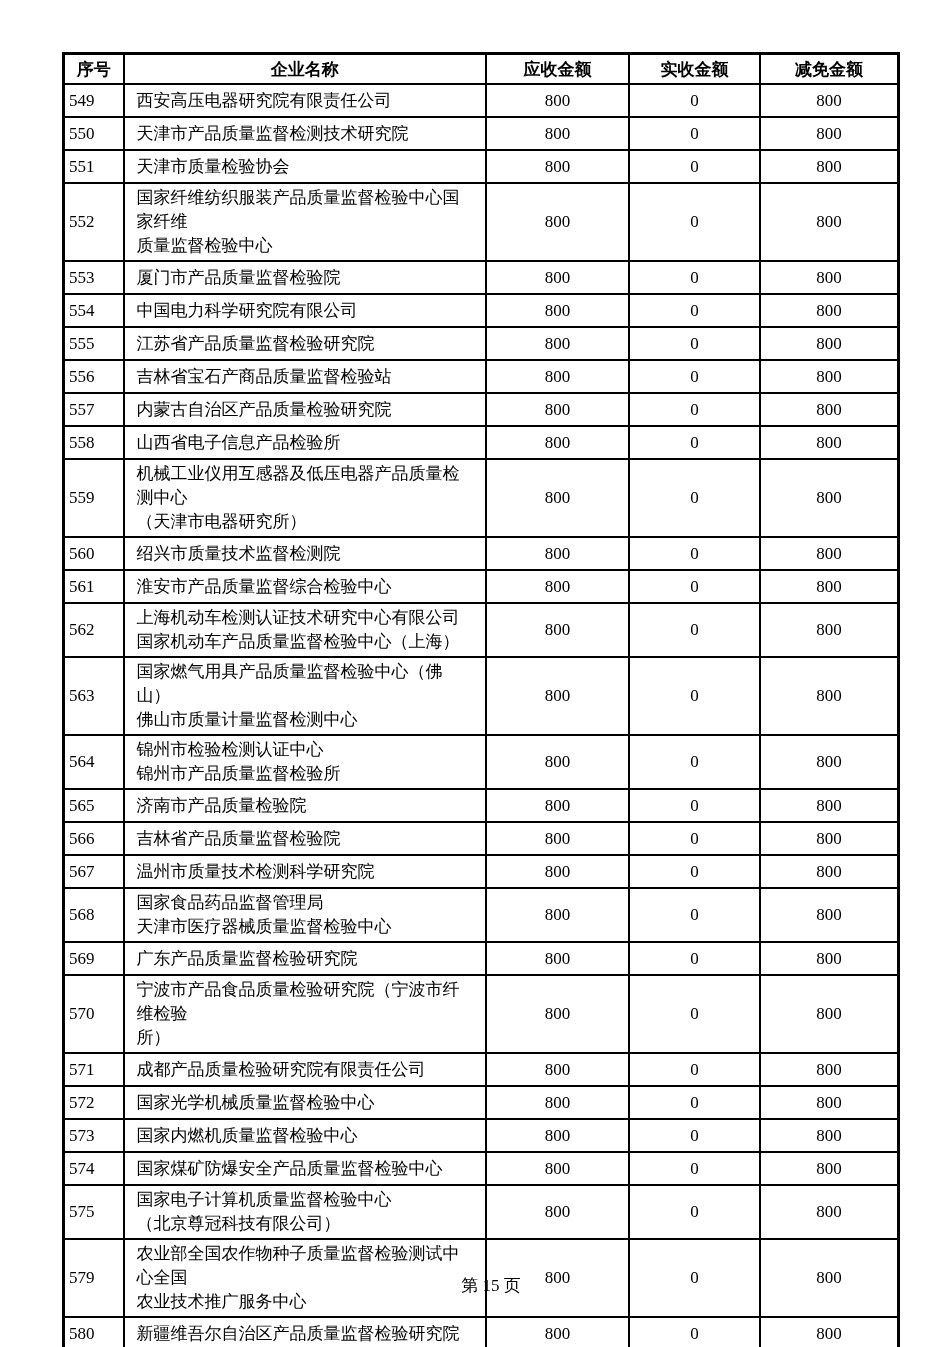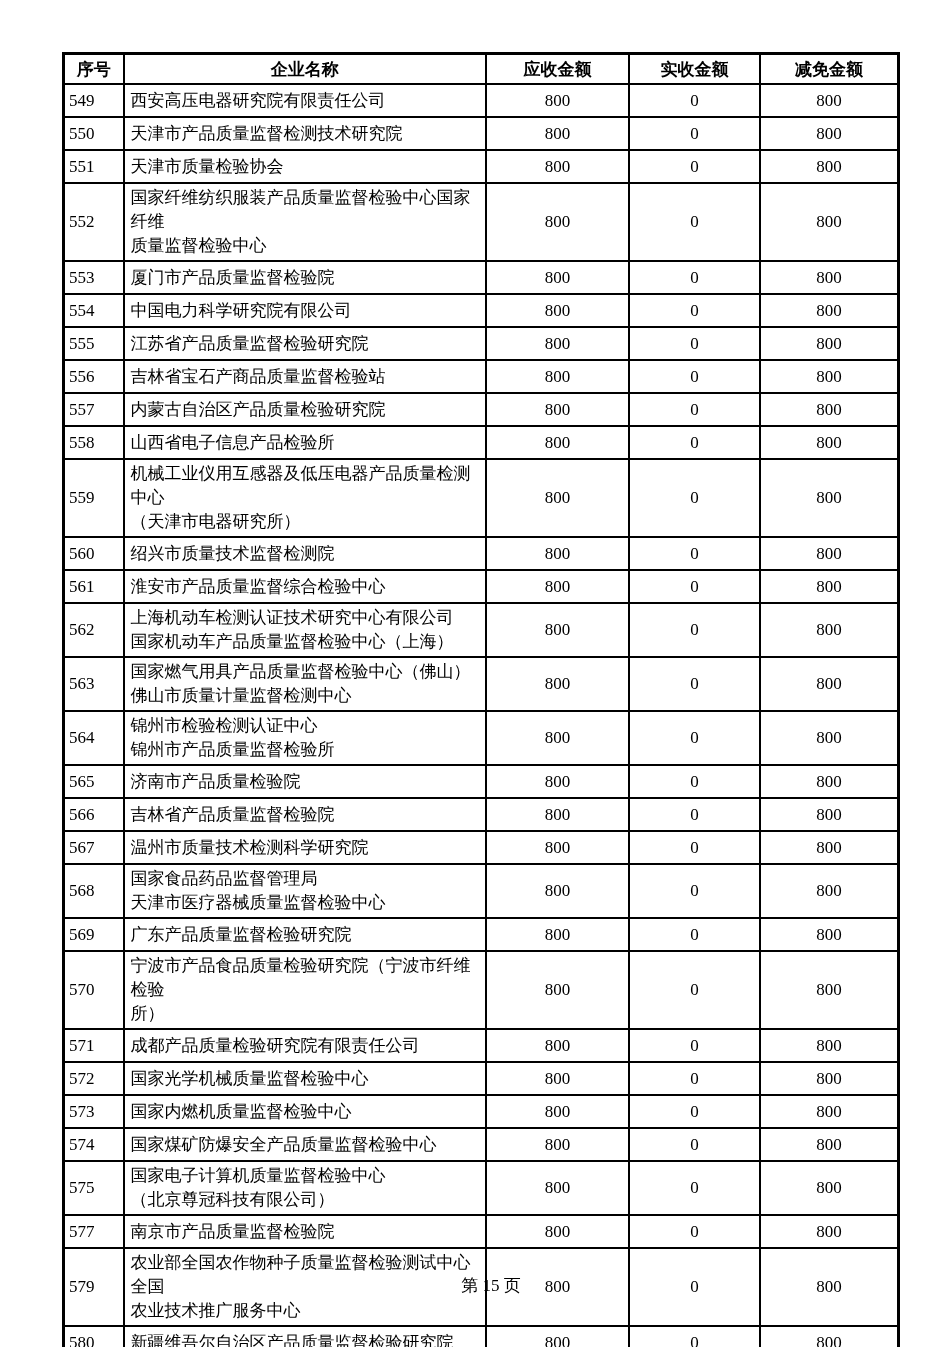--- a/index.html
+++ b/index.html
@@ -42,21 +42,21 @@
   .fee-table td {
     height: 27px;
     padding: 1px 4px;
   }
   .col-no   { width: 55px;  text-align: left; }
   .col-name { width: 332px; text-align: left; }
   .col-amt1 { width: 131px; text-align: center; }
   .col-amt2 { width: 120px; text-align: center; }
   .col-amt3 { width: 127px; text-align: center; }
   td.col-name {
-    padding: 2px 6px;
+    padding: 2px 12px;
     white-space: pre-line;
     line-height: 24px;
     margin-left: 41px;
   }
   .fee-table tbody tr:last-child td {
     height: 42px;
   }
   .footer {
     position: absolute;
     left: 15px;
@@ -281,27 +281,20 @@
   </tr>
         <tr>
     <td class="col-no">575</td>
     <td class="col-name">国家电子计算机质量监督检验中心
 （北京尊冠科技有限公司）</td>
     <td class="col-amt1">800</td>
     <td class="col-amt2">0</td>
     <td class="col-amt3">800</td>
   </tr>
         <tr>
-    <td class="col-no">577</td>
-    <td class="col-name">南京市产品质量监督检验院</td>
-    <td class="col-amt1">800</td>
-    <td class="col-amt2">0</td>
-    <td class="col-amt3">800</td>
-  </tr>
-        <tr>
     <td class="col-no">579</td>
     <td class="col-name">农业部全国农作物种子质量监督检验测试中心全国
 农业技术推广服务中心</td>
     <td class="col-amt1">800</td>
     <td class="col-amt2">0</td>
     <td class="col-amt3">800</td>
   </tr>
         <tr>
     <td class="col-no">580</td>
     <td class="col-name">新疆维吾尔自治区产品质量监督检验研究院</td>

